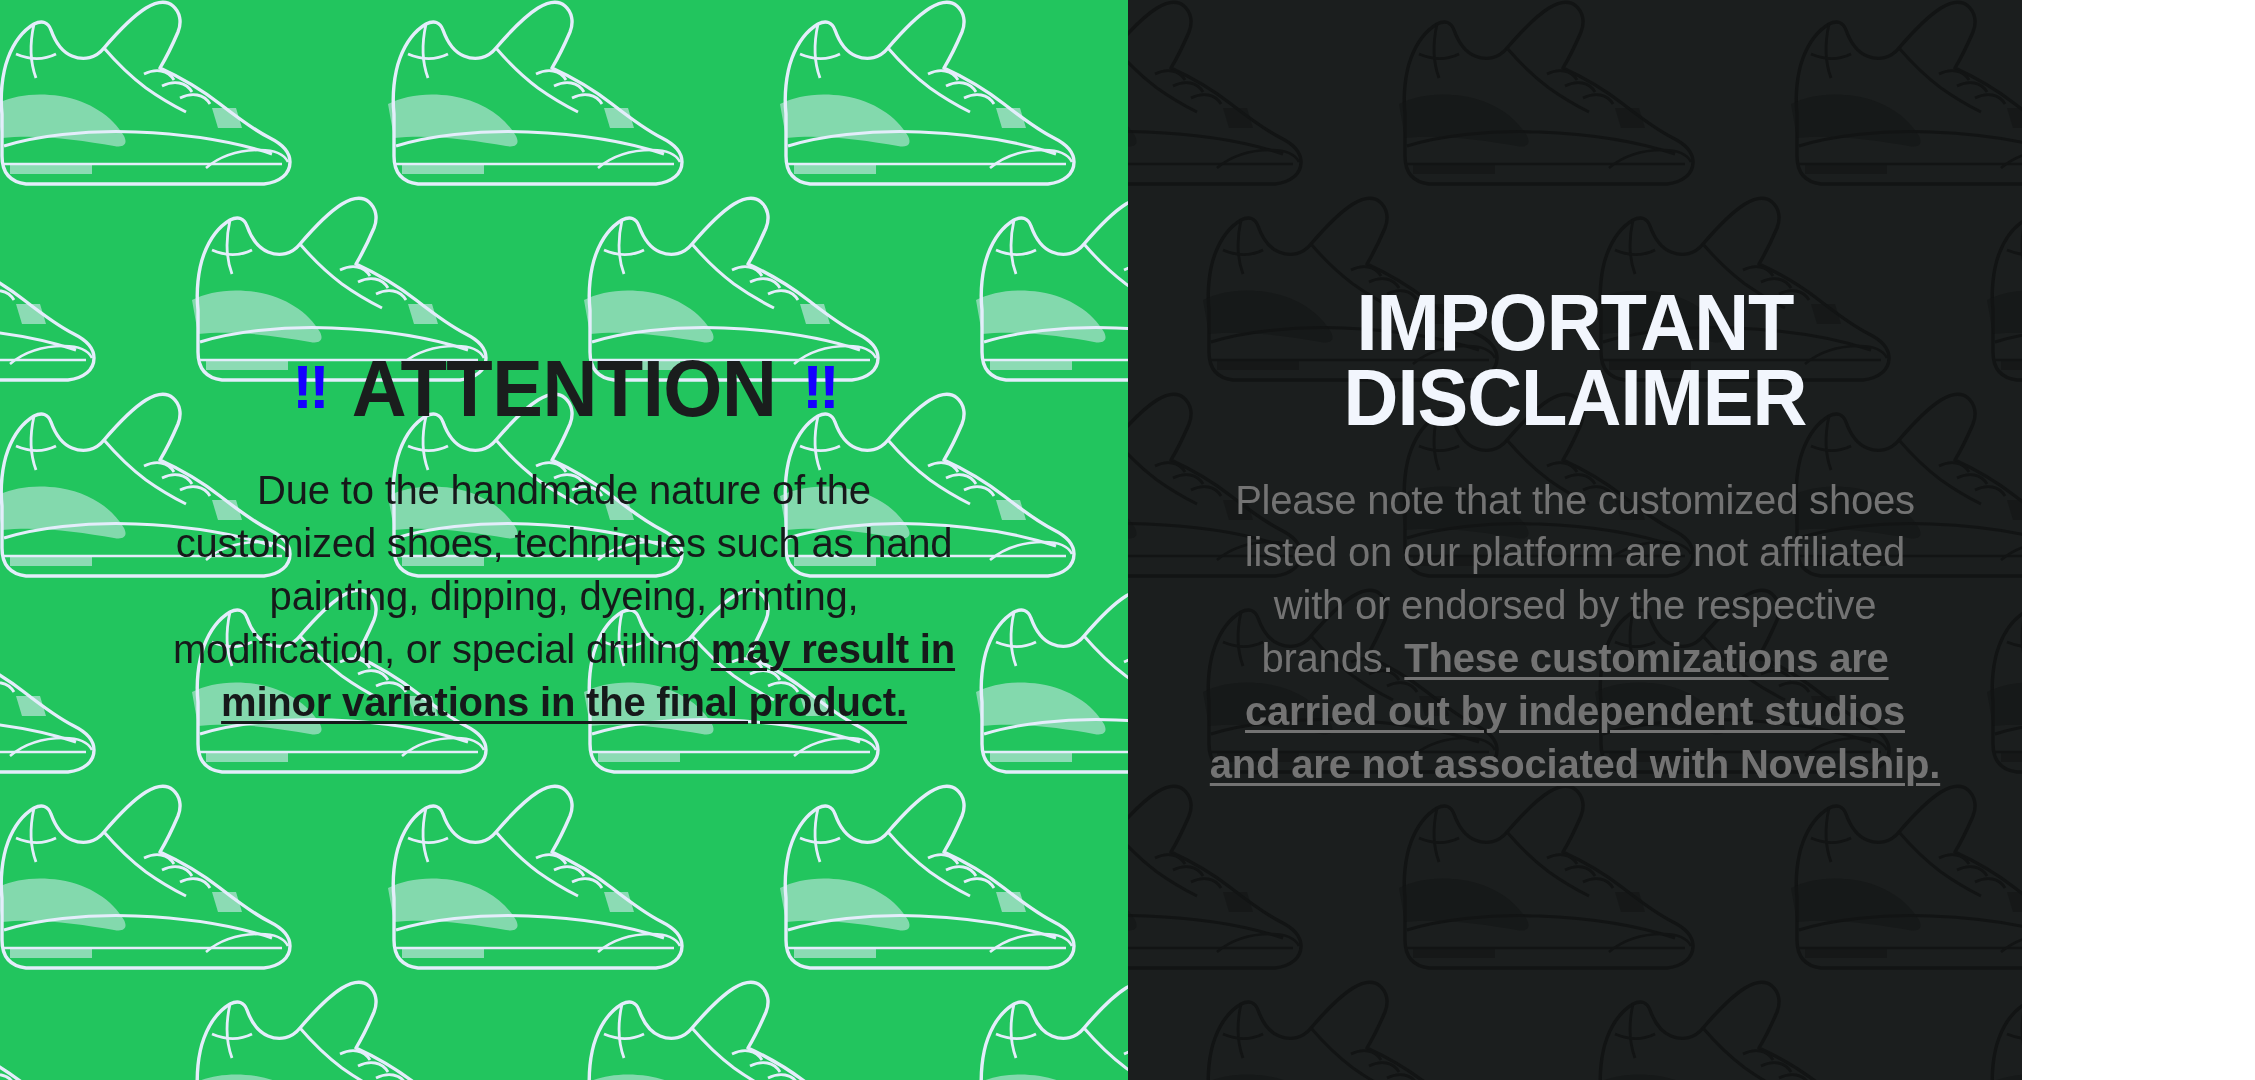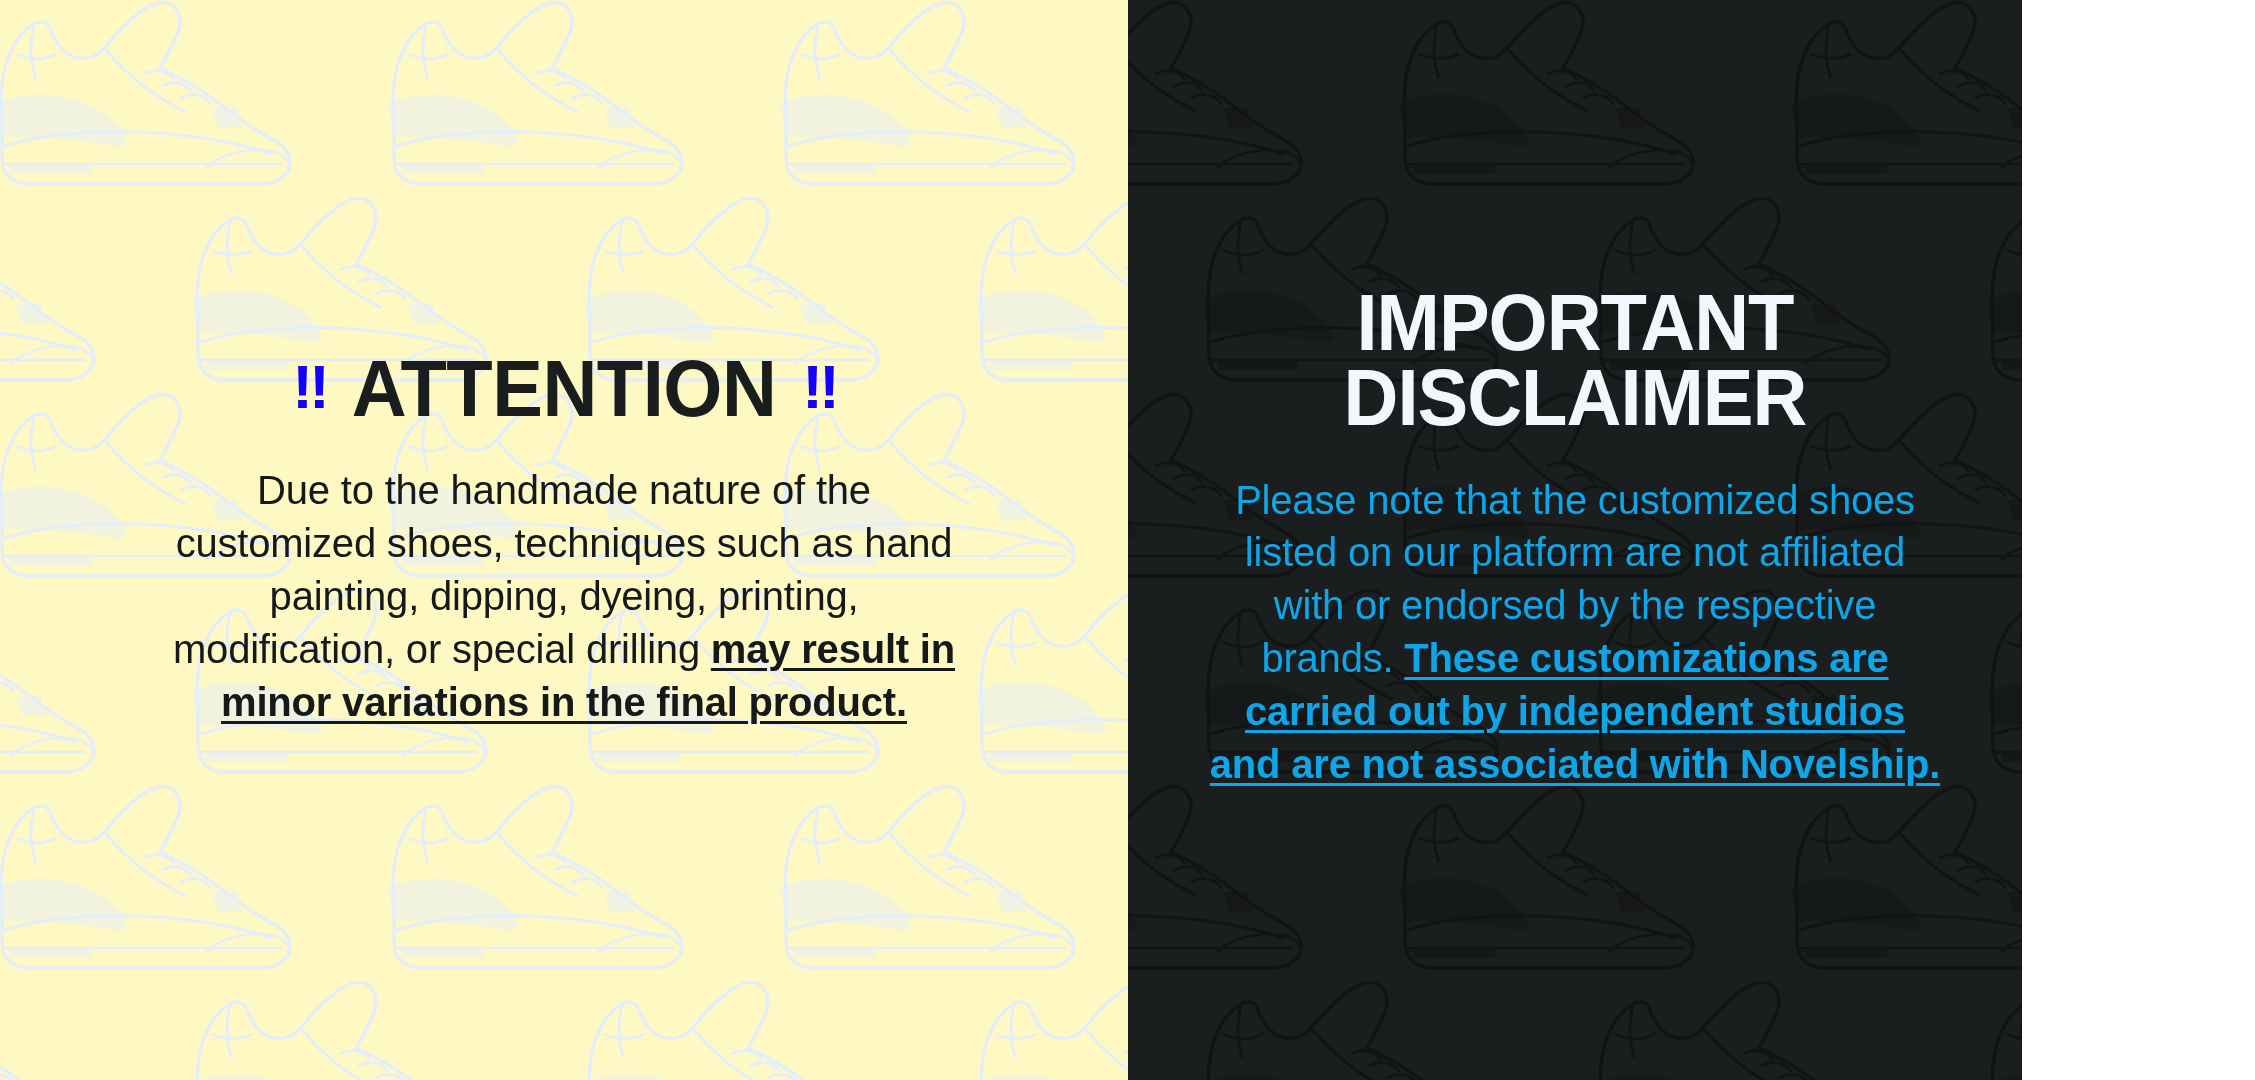--- a/index.html
+++ b/index.html
@@ -18,21 +18,21 @@
 
   
   .panel {
     position:relative;
     height:1080px;
     overflow:hidden;
     display:flex;
     align-items:center;
     justify-content:center;
   }
-  .panel-light { width:1128px; background:#fef9c3; }
+  .panel-light { width:1128px; background:#22c55e; }
   .panel-dark  { width:894px; background:#1B1E1E; }
 
   
   .pattern {
     position:absolute;
     inset:-120px -60px -60px -60px;
     pointer-events:none;
     z-index:0;
   }
   .pattern svg { display:block; width:100%; height:100%; }
@@ -81,21 +81,21 @@
   .body-text {
     font-family:"Liberation Sans", sans-serif;
     font-weight:400;
     font-size:40px;
     line-height:1.32;
     letter-spacing:-0.2px;
     max-width:790px;
     margin:0 auto;
   }
   .body-light { color:#16191A; margin-top:40px; }
-  .body-dark  { color:#0ea5e9; margin-top:44px; max-width:800px; }
+  .body-dark  { color:#737373; margin-top:44px; max-width:800px; }
 
   .body-text .em {
     font-weight:700;
     text-decoration:underline;
     text-underline-offset:5px;
     text-decoration-thickness:2.5px;
   }
 </style>
 </head>
 <body>

